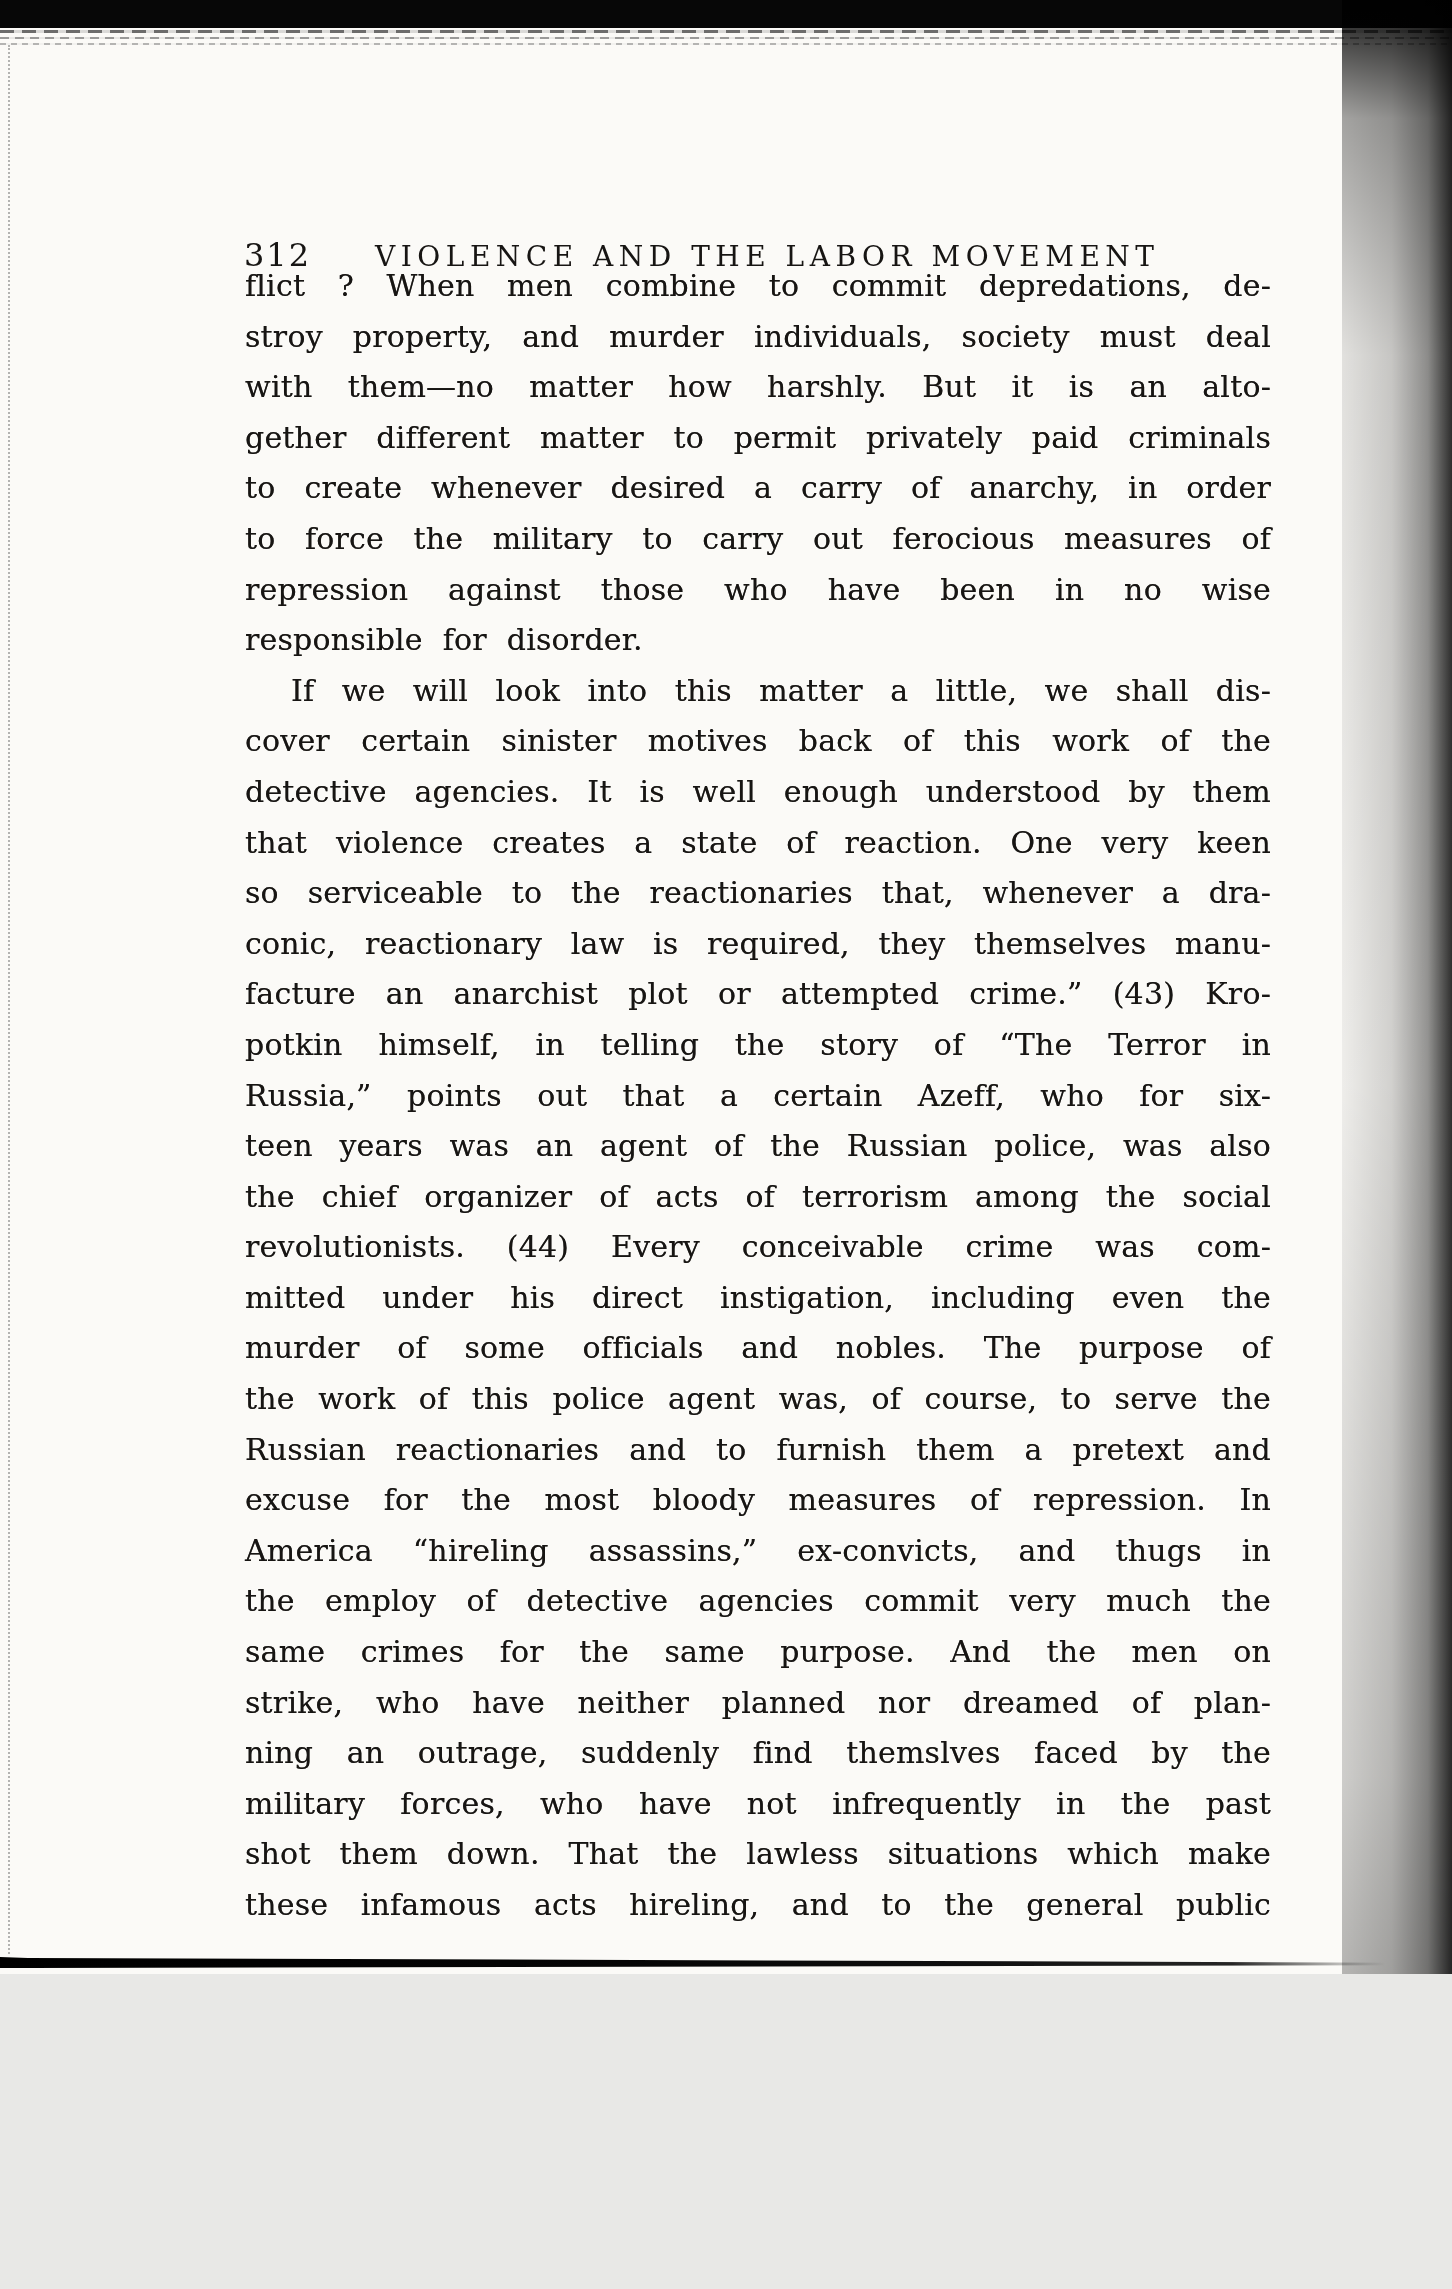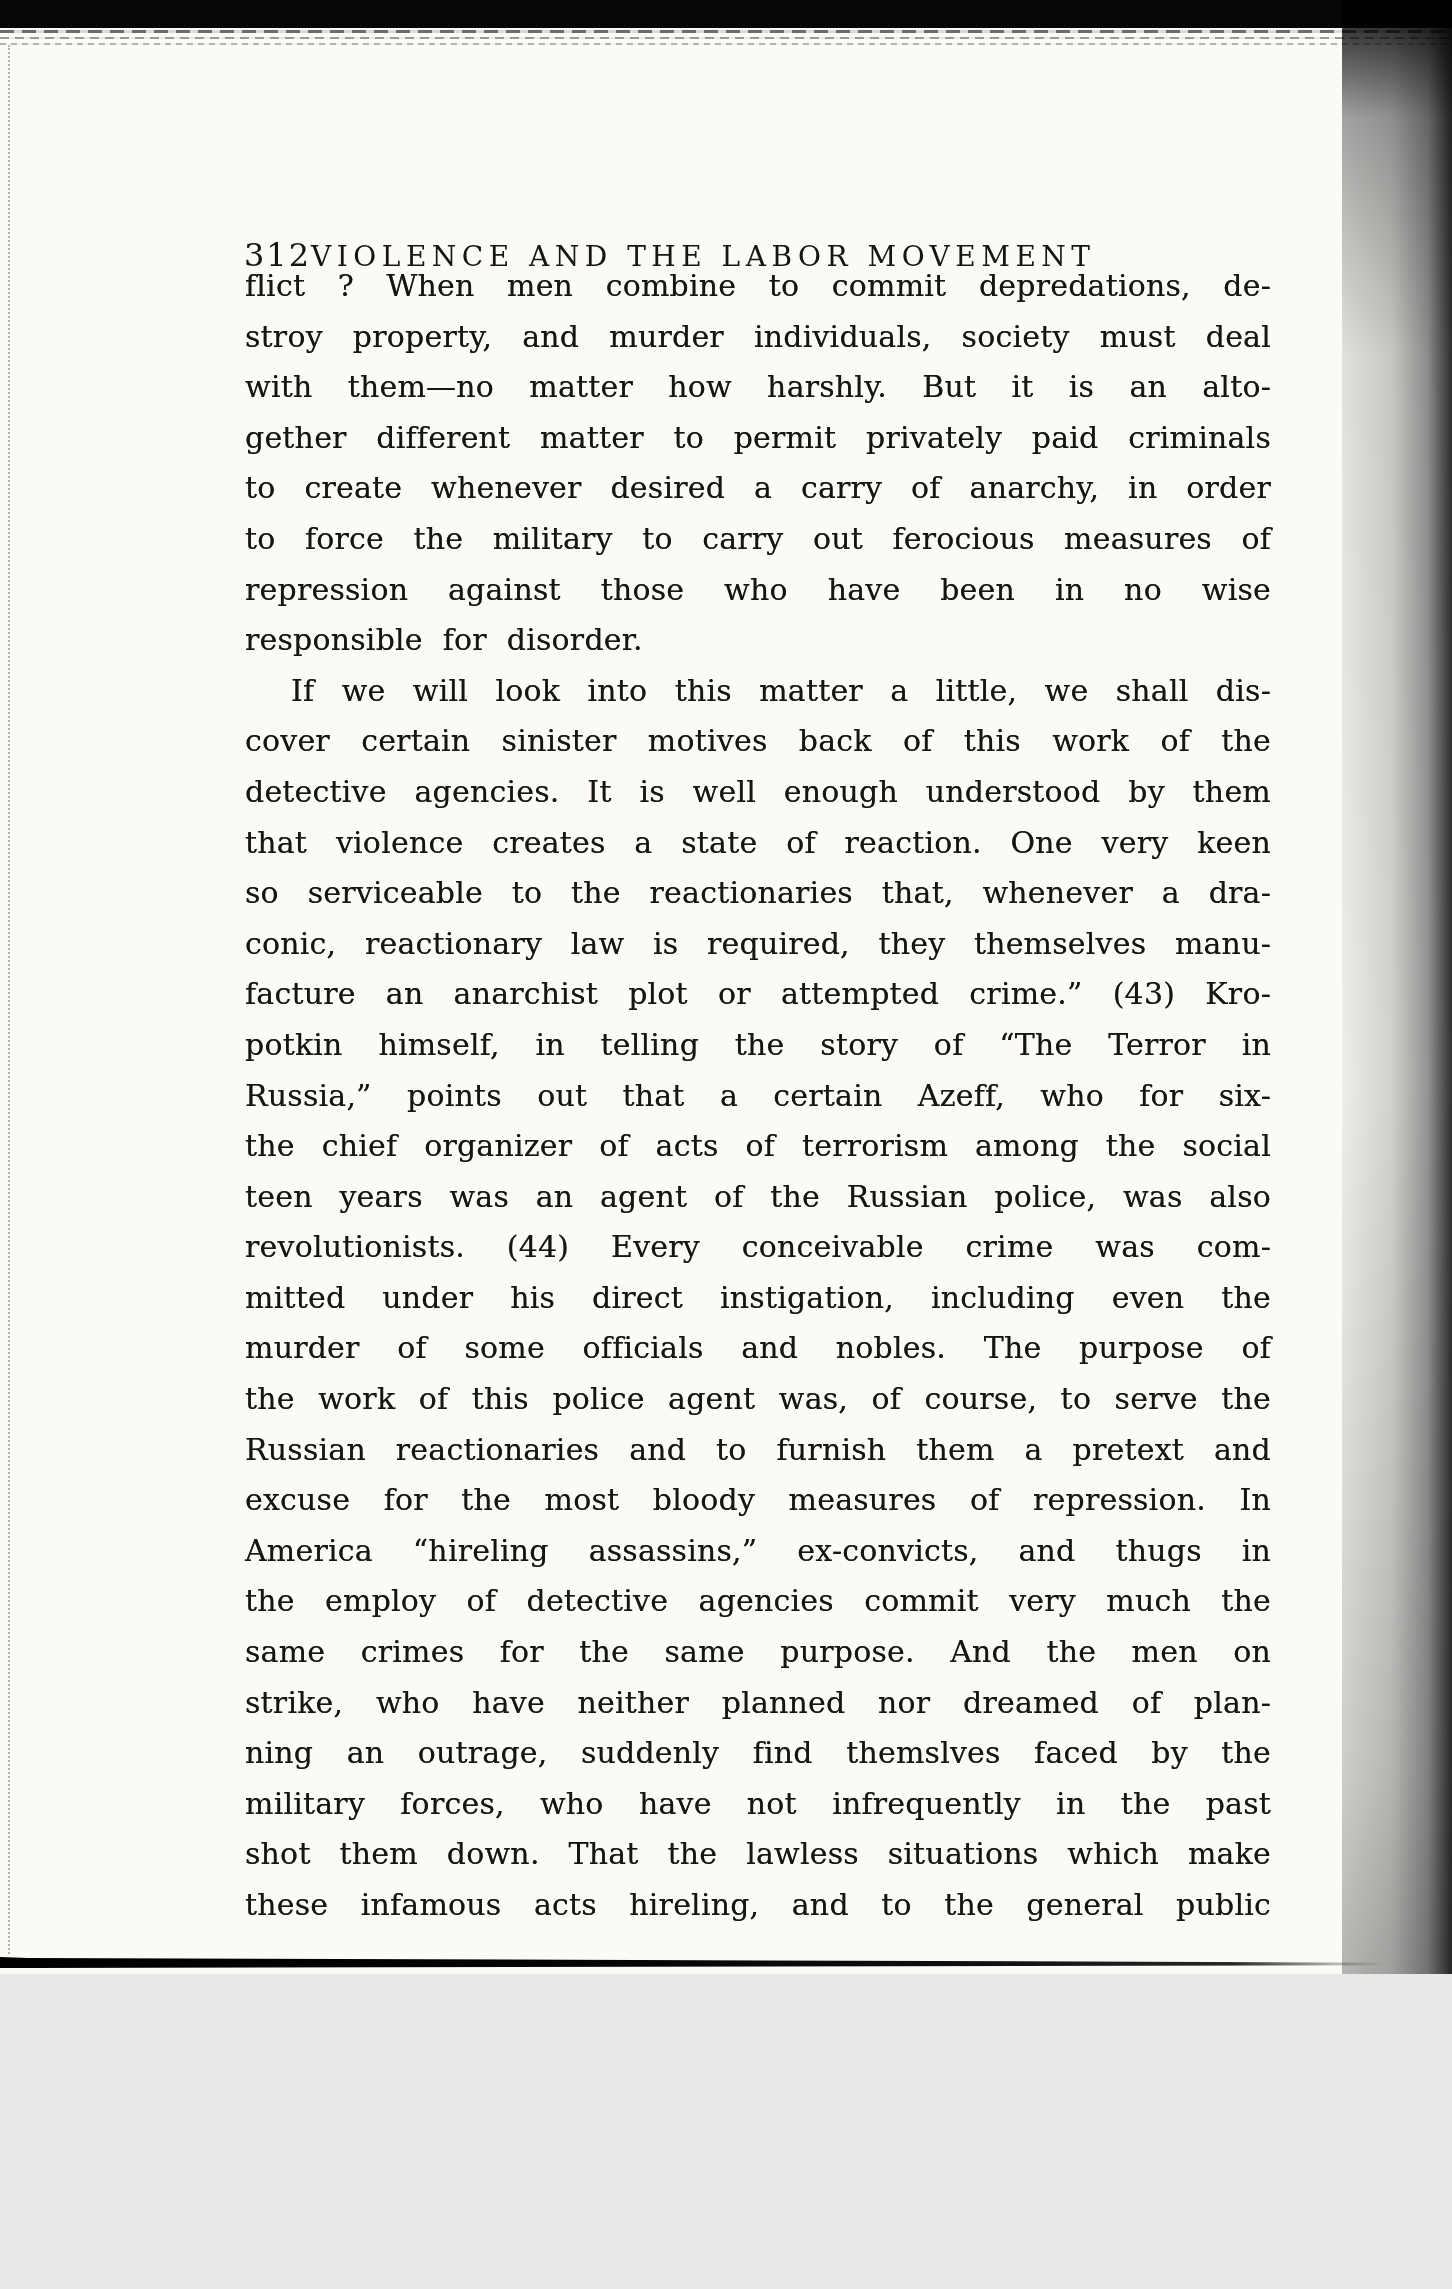--- a/index.html
+++ b/index.html
@@ -44,21 +44,21 @@
     clip-path: polygon(0 0, 2% 8%, 100% 52%, 100% 74%, 2% 100%, 0 100%);
   }
   .header {
     position: absolute; top: 236px; left: 244px; width: 1030px;
     display: flex; align-items: baseline;
   }
   .pagenum {
     font-size: 32px; letter-spacing: 2px; font-weight: 500;
   }
   .runtitle {
-    font-size: 28px; letter-spacing: 5.5px;
+    margin-left: 64px; font-size: 28px; letter-spacing: 5.5px;
     white-space: nowrap; font-weight: 400;
   }
   .text {
     position: absolute; top: 261px; left: 245px; width: 1026px;
     font-size: 30px; line-height: 50.6px; letter-spacing: .2px;
     text-shadow: 0 0 .5px rgba(20,18,16,.65);
   }
   .line { text-align: justify; text-align-last: justify; white-space: normal; }
   .line.flush { text-align-last: left; word-spacing: .34em; }
   .line.indent { text-indent: 46px; }
@@ -89,22 +89,22 @@
       <div class="line flush">responsible for disorder.</div>
       <div class="line indent">If we will look into this matter a little, we shall dis-</div>
       <div class="line">cover certain sinister motives back of this work of the</div>
       <div class="line">detective agencies. It is well enough understood by them</div>
       <div class="line">that violence creates a state of reaction. One very keen</div>
       <div class="line">so serviceable to the reactionaries that, whenever a dra-</div>
       <div class="line">conic, reactionary law is required, they themselves manu-</div>
       <div class="line">facture an anarchist plot or attempted crime.” (43) Kro-</div>
       <div class="line">potkin himself, in telling the story of “The Terror in</div>
       <div class="line">Russia,” points out that a certain Azeff, who for six-</div>
+      <div class="line">teen years was an agent of the Russian police, was also</div>
       <div class="line">the chief organizer of acts of terrorism among the social</div>
-      <div class="line">teen years was an agent of the Russian police, was also</div>
       <div class="line">revolutionists. (44) Every conceivable crime was com-</div>
       <div class="line">mitted under his direct instigation, including even the</div>
       <div class="line">murder of some officials and nobles. The purpose of</div>
       <div class="line">the work of this police agent was, of course, to serve the</div>
       <div class="line">Russian reactionaries and to furnish them a pretext and</div>
       <div class="line">excuse for the most bloody measures of repression. In</div>
       <div class="line">America “hireling assassins,” ex-convicts, and thugs in</div>
       <div class="line">the employ of detective agencies commit very much the</div>
       <div class="line">same crimes for the same purpose. And the men on</div>
       <div class="line">strike, who have neither planned nor dreamed of plan-</div>

